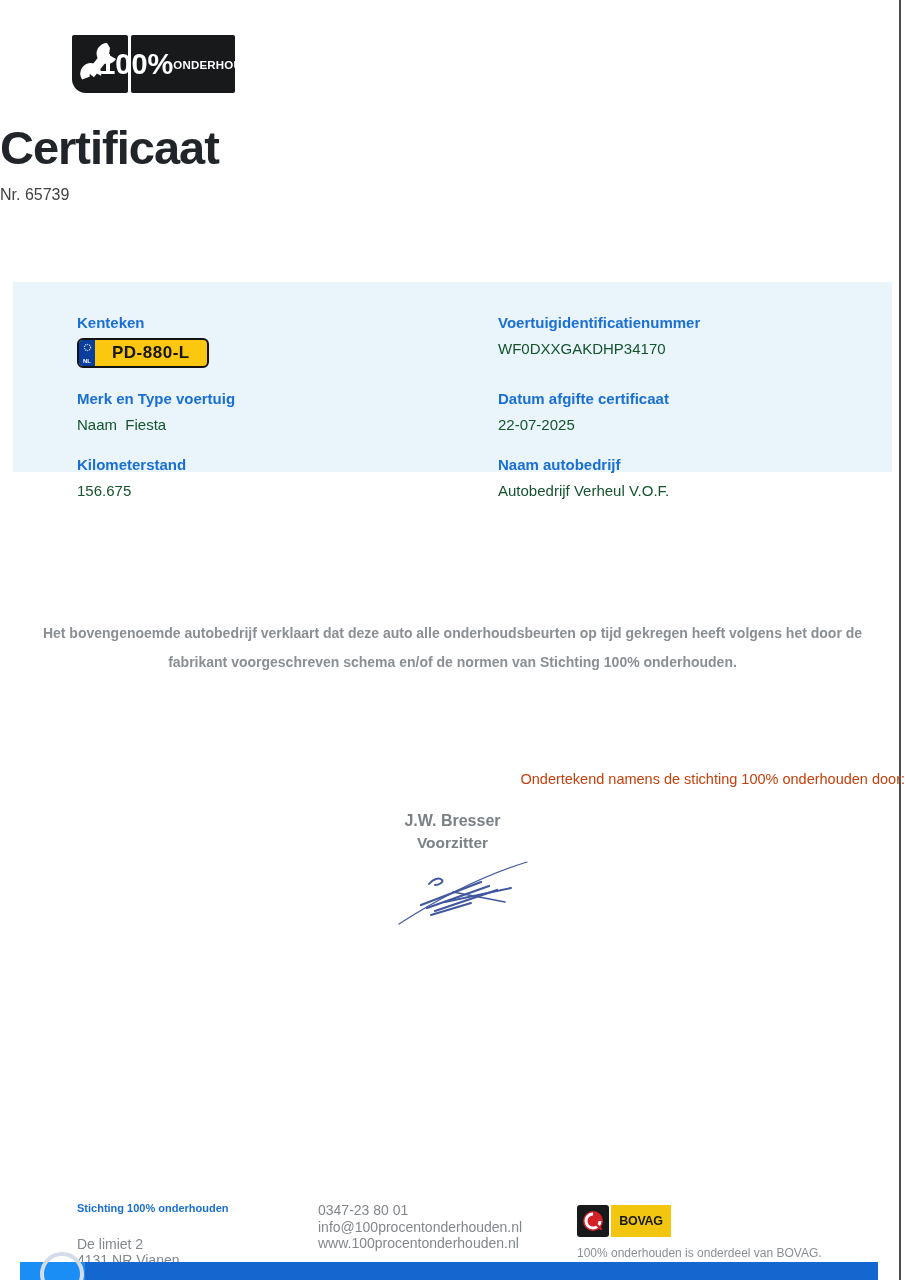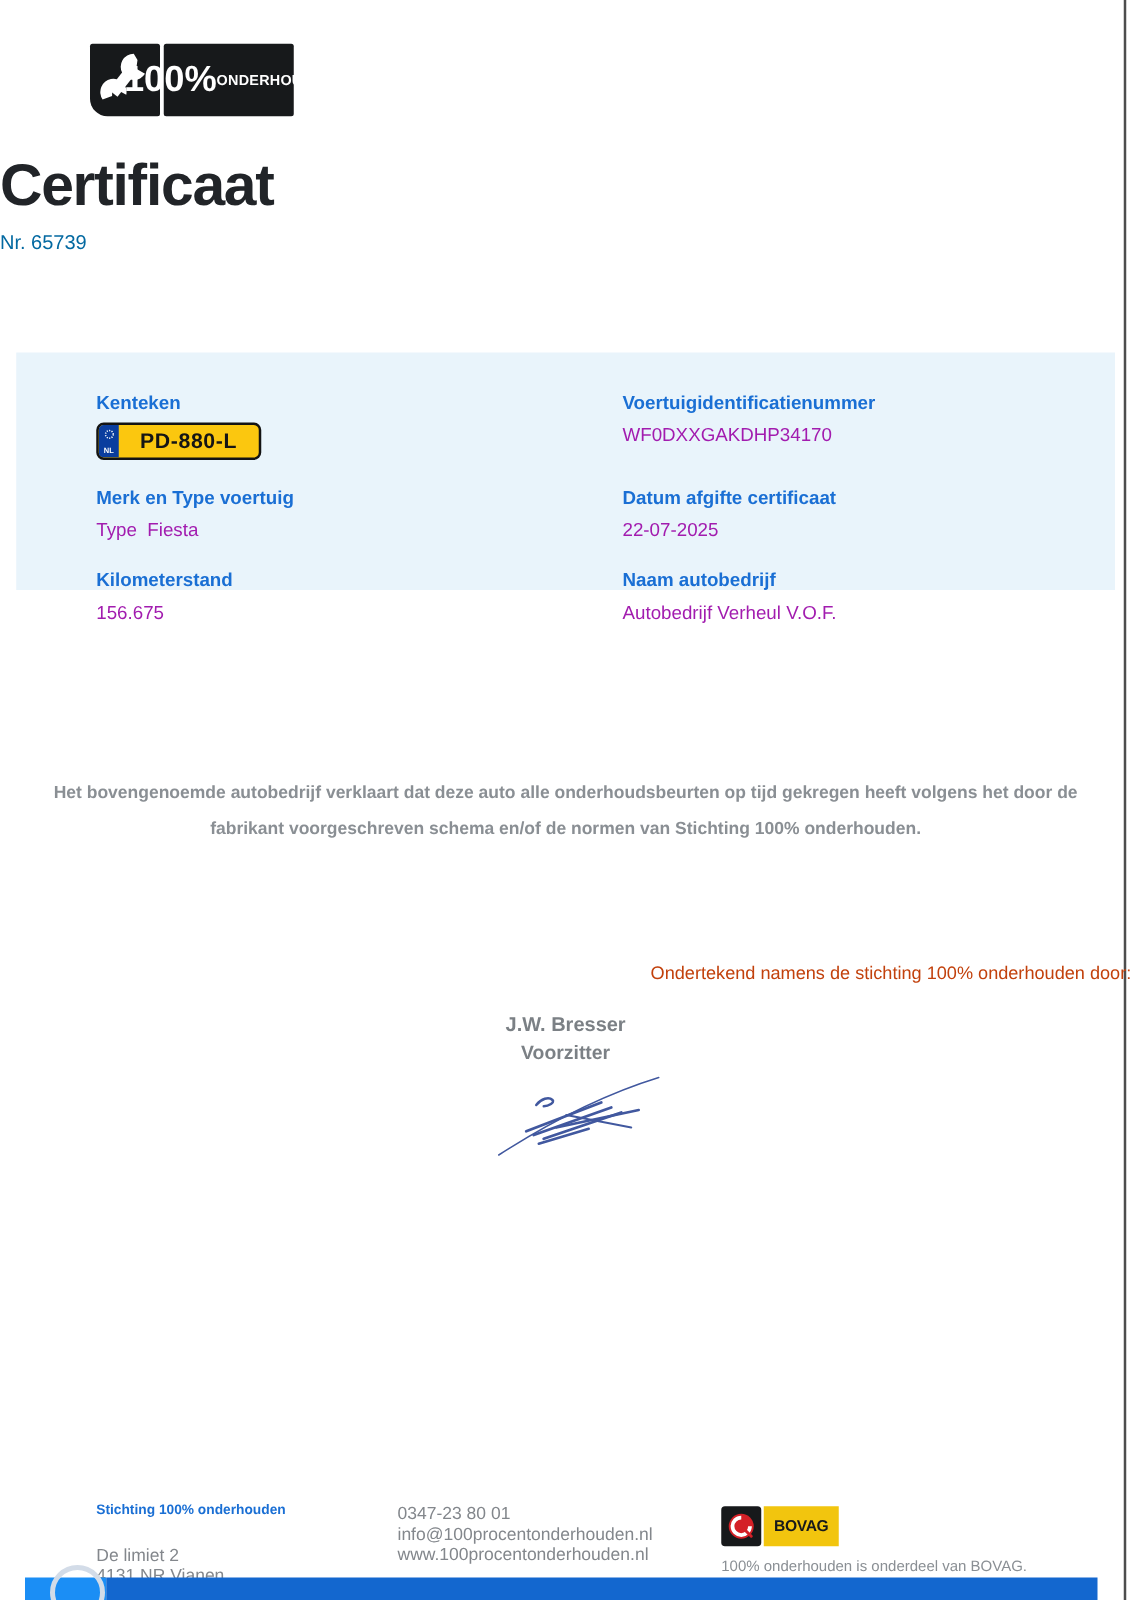--- a/index.html
+++ b/index.html
@@ -14,33 +14,33 @@
   .logo-mark { width:56px; height:58px; background:#17191b; border-radius:2px 2px 2px 14px;
     display:flex; align-items:center; justify-content:center; }
   .logo-textbox { width:104px; height:58px; background:#17191b; color:#ffffff; border-radius:2px;
     display:flex; flex-direction:row; align-items:center; justify-content:center; }
   .logo-percent { font-size:29px; font-weight:bold; line-height:1; }
   .logo-name { font-size:11.5px; font-weight:bold; letter-spacing:0.2px; margin-top:2px; }
 
   
   .title-wrap { position:absolute; top:120px; left:0; width:100%; }
   .title { font-size:47px; font-weight:bold; color:#212428; letter-spacing:-1px; }
-  .cert-no { margin-top:11px; font-size:16px; color:#0369a1; }
+  .cert-no { margin-top:11px; font-size:16px; color:#404040; }
 
   
   .info-box { position:absolute; left:13px; top:282px; width:879px; height:190px; background:#e9f4fb; }
   .field { position:absolute; }
   .f1 { left:64px;  top:32px; }
   .f2 { left:485px; top:32px; }
   .f3 { left:64px;  top:108px; }
   .f4 { left:485px; top:108px; }
   .f5 { left:64px;  top:174px; }
   .f6 { left:485px; top:174px; }
   .field-label { font-size:15px; font-weight:bold; color:#1a6fd4; }
-  .field-value { margin-top:9px; font-size:15px; color:#a21caf; white-space:pre-wrap; }
+  .field-value { margin-top:9px; font-size:15px; color:#14532d; white-space:pre-wrap; }
 
   
   .plate { margin-top:7px; display:inline-flex; align-items:stretch; height:26px;
     border:2px solid #131313; border-radius:6px; overflow:hidden; background:#fbc70f; }
   .plate-strip { width:16px; background:#0a3d9e; display:flex; flex-direction:column;
     align-items:center; justify-content:space-between; padding:3px 0 2px; }
   .plate-country { color:#ffffff; font-size:6px; font-weight:bold; line-height:1; }
   .plate-text { display:flex; align-items:center; padding:0 17px; font-size:17px;
     font-weight:bold; color:#151515; letter-spacing:0.5px; }
 
@@ -122,21 +122,21 @@
       </div>
     </div>
 
     <div class="field f2">
       <div class="field-label">Voertuigidentificatienummer</div>
       <div class="field-value">WF0DXXGAKDHP34170</div>
     </div>
 
     <div class="field f3">
       <div class="field-label">Merk en Type voertuig</div>
-      <div class="field-value">Type  Fiesta</div>
+      <div class="field-value">Naam  Fiesta</div>
     </div>
 
     <div class="field f4">
       <div class="field-label">Datum afgifte certificaat</div>
       <div class="field-value">22-07-2025</div>
     </div>
 
     <div class="field f5">
       <div class="field-label">Kilometerstand</div>
       <div class="field-value">156.675</div>

